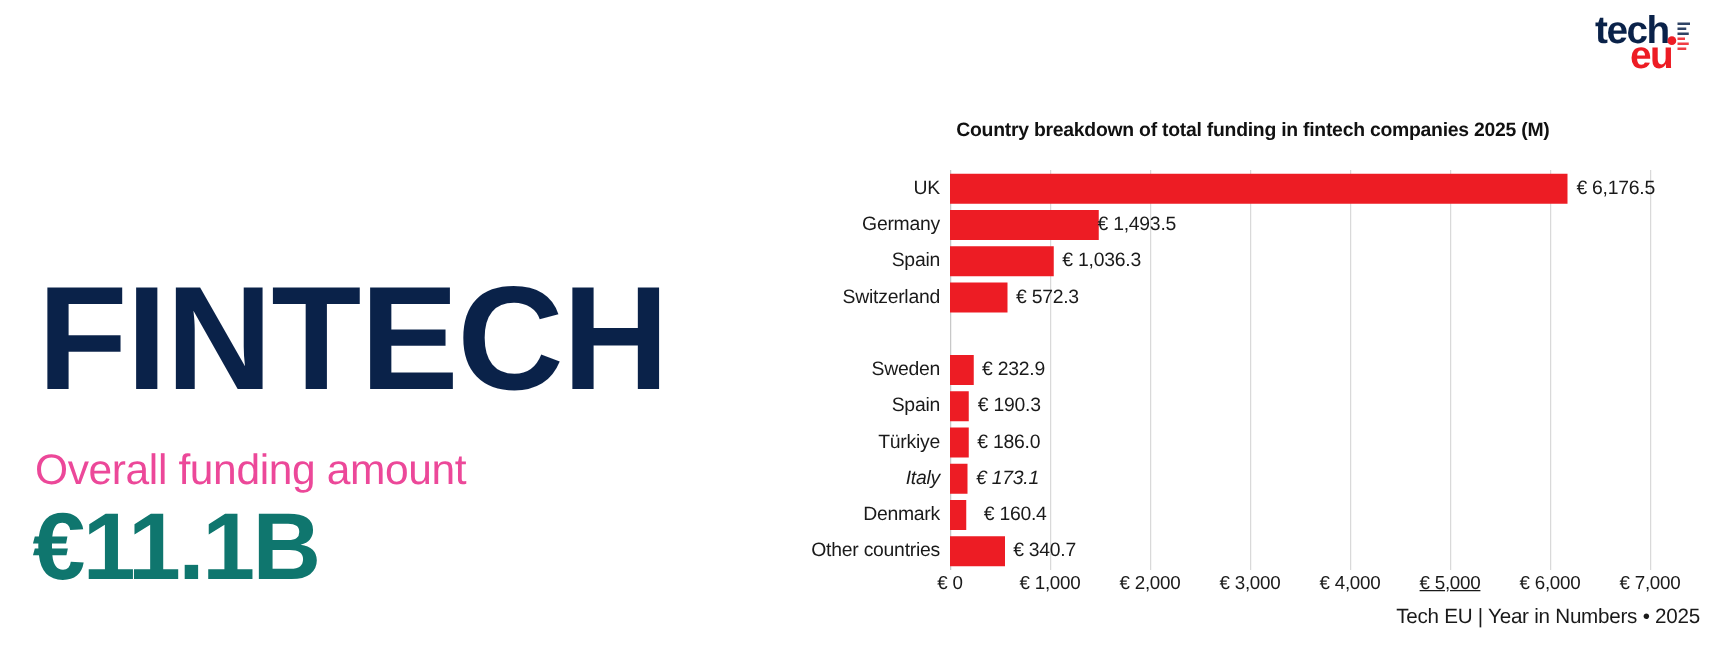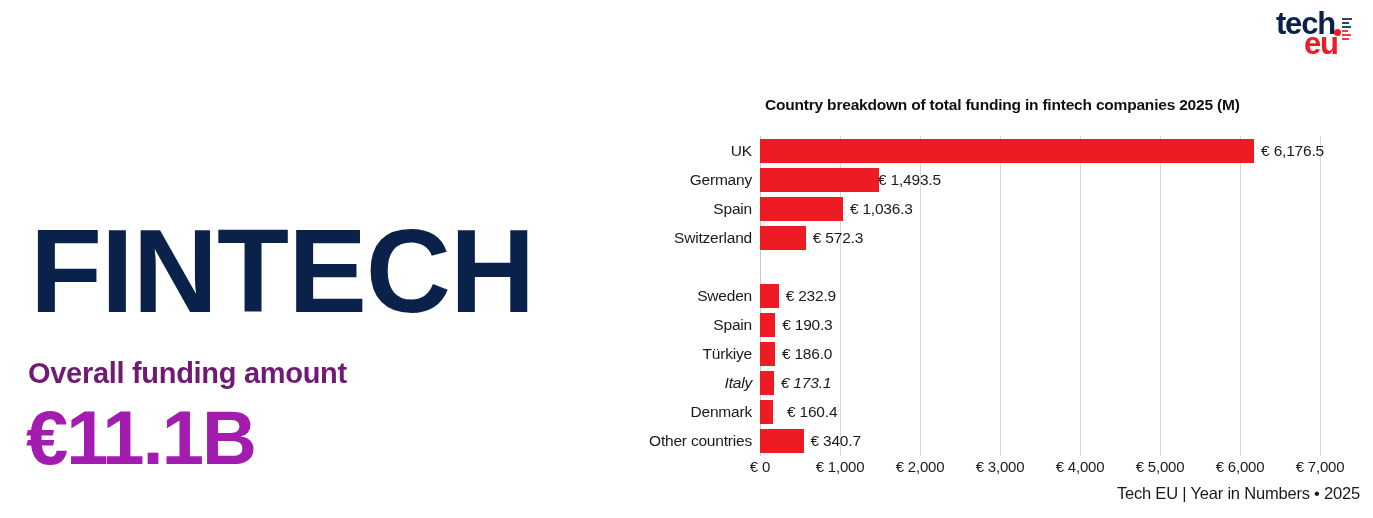--- a/index.html
+++ b/index.html
@@ -43,27 +43,27 @@
   
   #left-panel { position:absolute; left:0; top:0; width:600px; height:518px; }
   #headline {
     position:absolute; left:30px; top:212px;
     font-size:118px; font-weight:bold; letter-spacing:-1px;
     color:#0A2249; line-height:1;
     font-family:"Liberation Sans", sans-serif;
   }
   #subhead {
     position:absolute; left:28px; top:358px;
-    font-size:29px; font-weight:bold; color:#701a75;
+    font-size:34px; font-weight:normal; color:#ec4899;
     letter-spacing:-0.3px; line-height:1.1;
     font-family:"Liberation Sans", sans-serif;
   }
   #bigvalue {
     position:absolute; left:26px; top:396px;
-    font-size:76px; font-weight:bold; color:#a21caf;
+    font-size:76px; font-weight:bold; color:#0f766e;
     letter-spacing:-2px; line-height:1.1;
     font-family:"Liberation Sans", sans-serif;
   }
 
   
   #chart-panel { position:absolute; left:600px; top:0; width:773px; height:518px; }
   #chart-title {
     position:absolute; left:165px; top:96px;
     font-size:15.5px; font-weight:bold; color:#111;
     letter-spacing:-0.2px; white-space:nowrap;
@@ -224,20 +224,20 @@
             </div>
           </div>
         </div>
     </div>
     <div id="ticks">
         <div class="tick" style="left: 160px;">€ 0</div>
         <div class="tick" style="left: 240px;">€ 1,000</div>
         <div class="tick" style="left: 320px;">€ 2,000</div>
         <div class="tick" style="left: 400px;">€ 3,000</div>
         <div class="tick" style="left: 480px;">€ 4,000</div>
-        <div class="tick" style="left: 560px;">€ 5,000</div>
+        <div class="tick" style="left: 560px; text-decoration: underline;">€ 5,000</div>
         <div class="tick" style="left: 640px;">€ 6,000</div>
         <div class="tick" style="left: 720px;">€ 7,000</div>
       </div>
     <div id="footer">Tech EU | Year in Numbers • 2025</div>
   </div>
 
 </div>
 
 </body></html>

